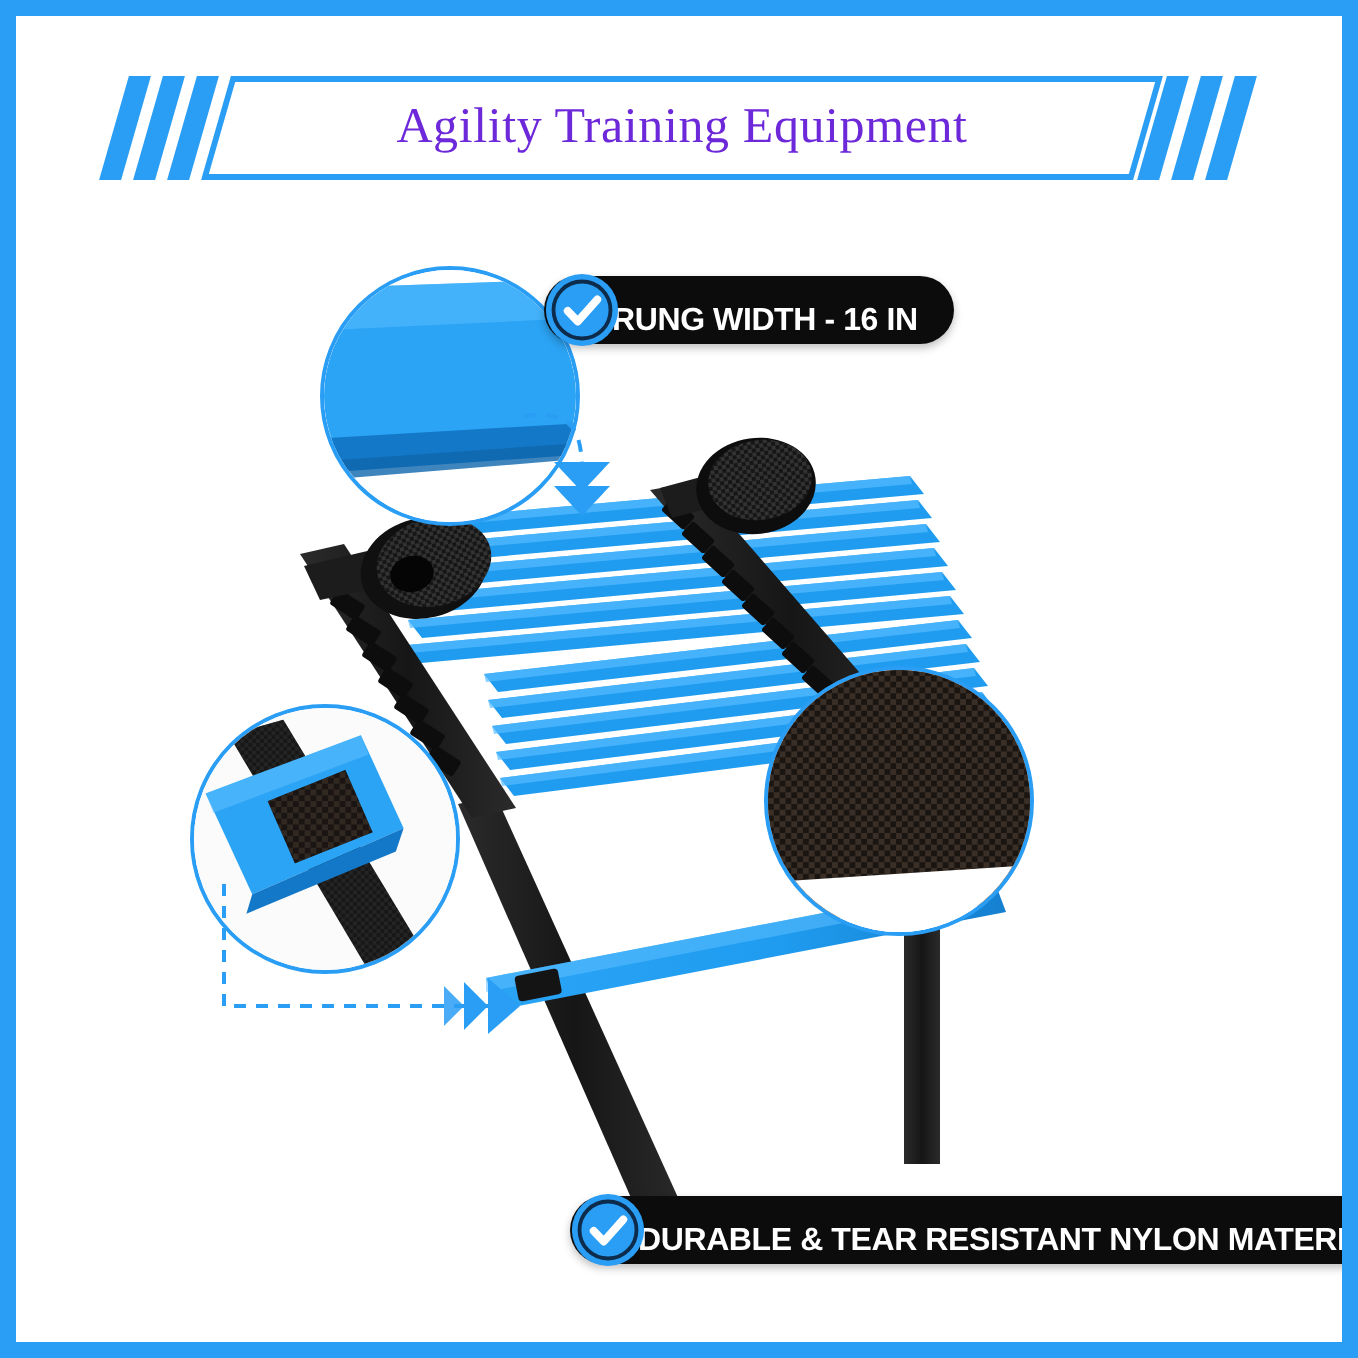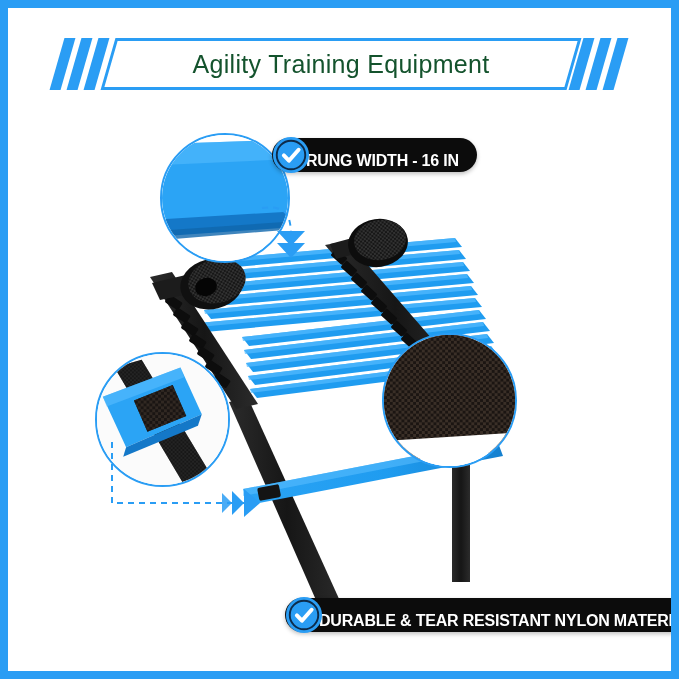--- a/index.html
+++ b/index.html
@@ -62,24 +62,24 @@
   }
   .title-text {
     position: absolute;
     left: 60px;
     top: 2px;
     width: 452px;
     height: 52px;
     display: flex;
     align-items: center;
     justify-content: center;
-    font-family: Liberation Sans, sans-serif;
+    font-family: Liberation Serif, serif;
     font-size: 25px;
     font-weight: 400;
-    color: #14532d;
+    color: #6d28d9;
     letter-spacing: 0.3px;
     white-space: nowrap;
     z-index: 3;
   }
 
   
   .product-layer {
     position: absolute;
     inset: 0;
     z-index: 5;

